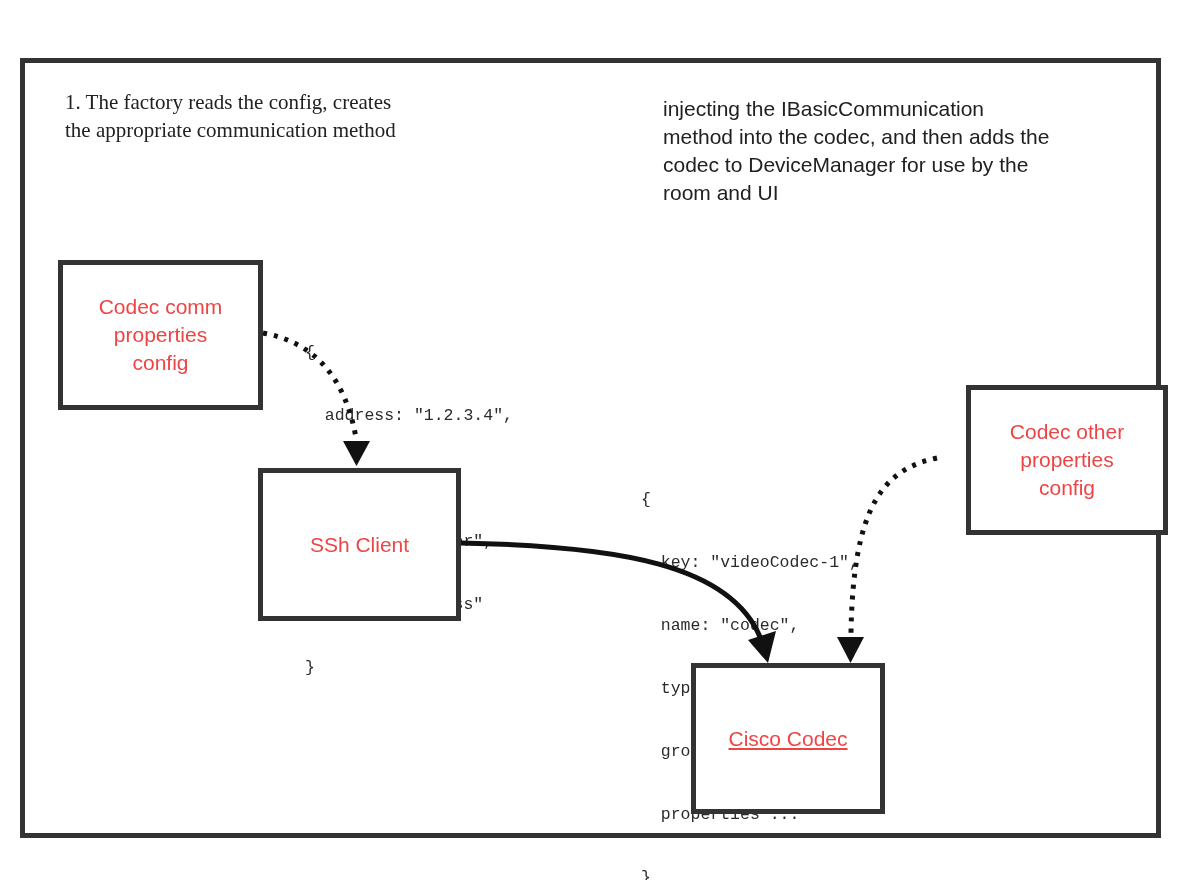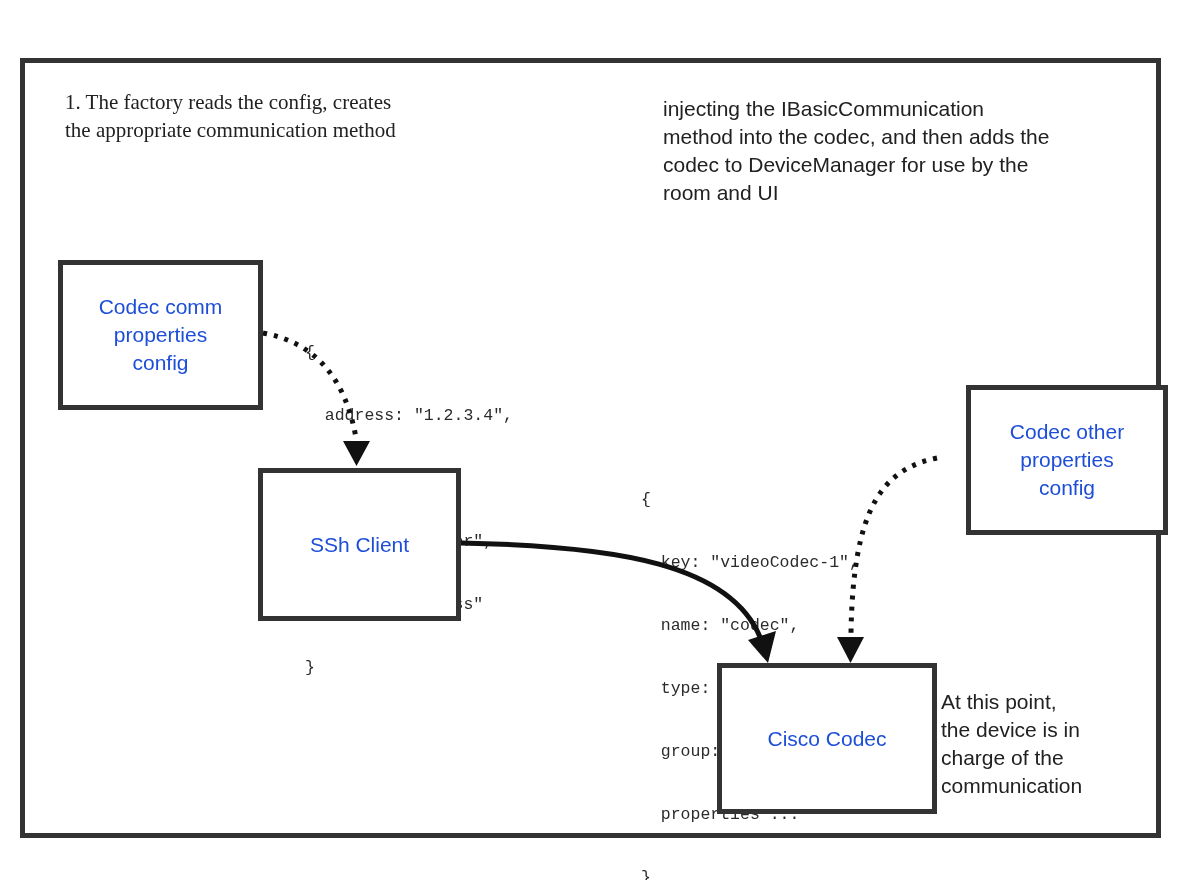--- a/index.html
+++ b/index.html
@@ -32,26 +32,26 @@
     border: 5px solid #333333;
     box-sizing: border-box;
     background: #ffffff;
     display: flex;
     flex-direction: column;
     align-items: center;
     justify-content: center;
     text-align: center;
     font-size: 21px;
     line-height: 28px;
-    color: #1d4ed8;
+    color: #ef4444;
   }
   .box-codec-comm   { left: 58px;  top: 260px; width: 205px; height: 150px; }
   .box-ssh-client   { left: 258px; top: 468px; width: 203px; height: 153px; }
   .box-codec-other  { left: 938px; top: 385px; width: 202px; height: 150px; margin-left: 28px; }
-  .box-cisco-codec  { left: 717px; top: 663px; width: 220px; height: 151px; }
+  .box-cisco-codec  { left: 691px; top: 663px; width: 194px; height: 151px; text-decoration: underline; }
   .code {
     position: absolute;
     font-family: "Liberation Mono", monospace;
     font-size: 16.5px;
     line-height: 21px;
     color: #2b2b2b;
     white-space: pre;
   }
   .code-comm  { left: 305px; top: 300px; }
   .code-codec { left: 641px; top: 447px; }
@@ -116,26 +116,20 @@
   <div class="box box-codec-other">
     <div>Codec other</div>
     <div>properties</div>
     <div>config</div>
   </div>
 
   <div class="box box-cisco-codec">
     <div>Cisco Codec</div>
   </div>
 
-  <div class="note note-endpoint">
-    <div>At this point,</div>
-    <div>the device is in</div>
-    <div>charge of the</div>
-    <div>communication</div>
-  </div>
 
   <svg class="arrows" viewBox="0 0 1200 880">
 
     <path d="M 263 333 Q 340 347 356 438" fill="none" stroke="#111111" stroke-width="5" stroke-dasharray="4 7"></path>
     <polygon points="343,441 370,441 356.5,466" fill="#111111"></polygon>
 
     <path d="M 461 543 C 620 546 730 565 760 637" fill="none" stroke="#111111" stroke-width="5"></path>
     <polygon points="748,640 776,631 768,663" fill="#111111"></polygon>
 
     <path d="M 937 458 C 884 469 853 505 851 633" fill="none" stroke="#111111" stroke-width="5" stroke-dasharray="4 7"></path>

